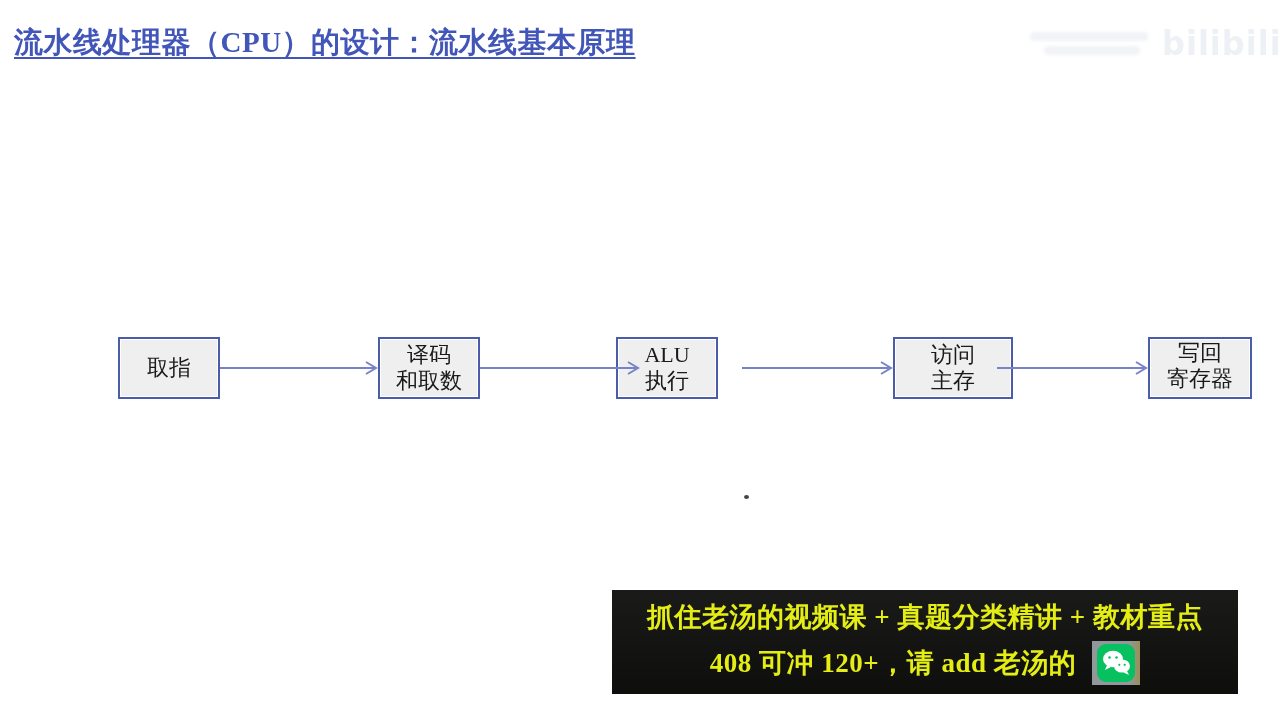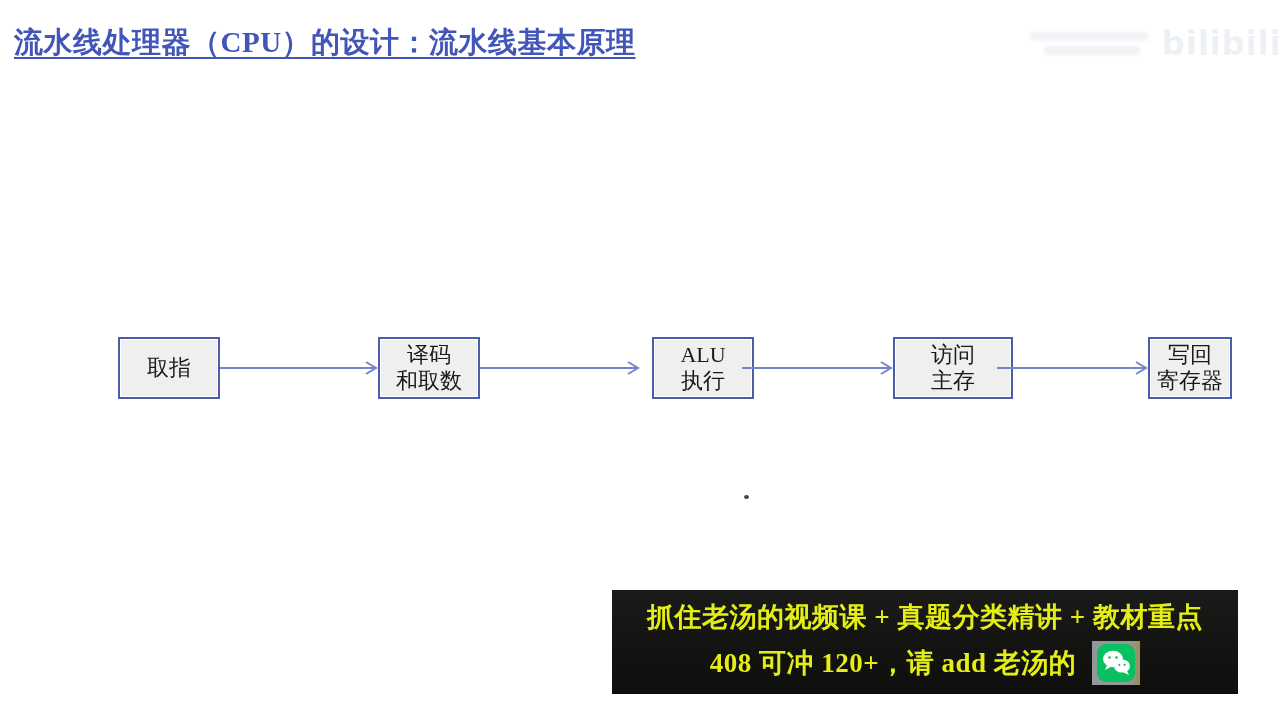--- a/index.html
+++ b/index.html
@@ -82,23 +82,23 @@
     color: #1a1a1a;
     font-size: 22px;
     line-height: 26px;
     font-weight: 500;
   }
   .stage .l { display: block; }
   .stage .l:empty { display: none; }
 
   #stage-1 { left: 118px; }
   #stage-2 { left: 378px; }
-  #stage-3 { left: 652px; }
+  #stage-3 { left: 616px; }
   #stage-4 { left: 893px; width: 120px; }
-  #stage-5 { left: 1148px; width: 84px; }
+  #stage-5 { left: 1148px; width: 104px; font-family: Liberation Mono, monospace; }
 
   .arrow {
     position: absolute;
     top: 360px;
     height: 16px;
   }
   #arrow-1 { left: 220px; width: 158px; }
   #arrow-2 { left: 480px; width: 160px; }
   #arrow-3 { left: 742px; width: 151px; }
   #arrow-4 { left: 997px; width: 151px; }

